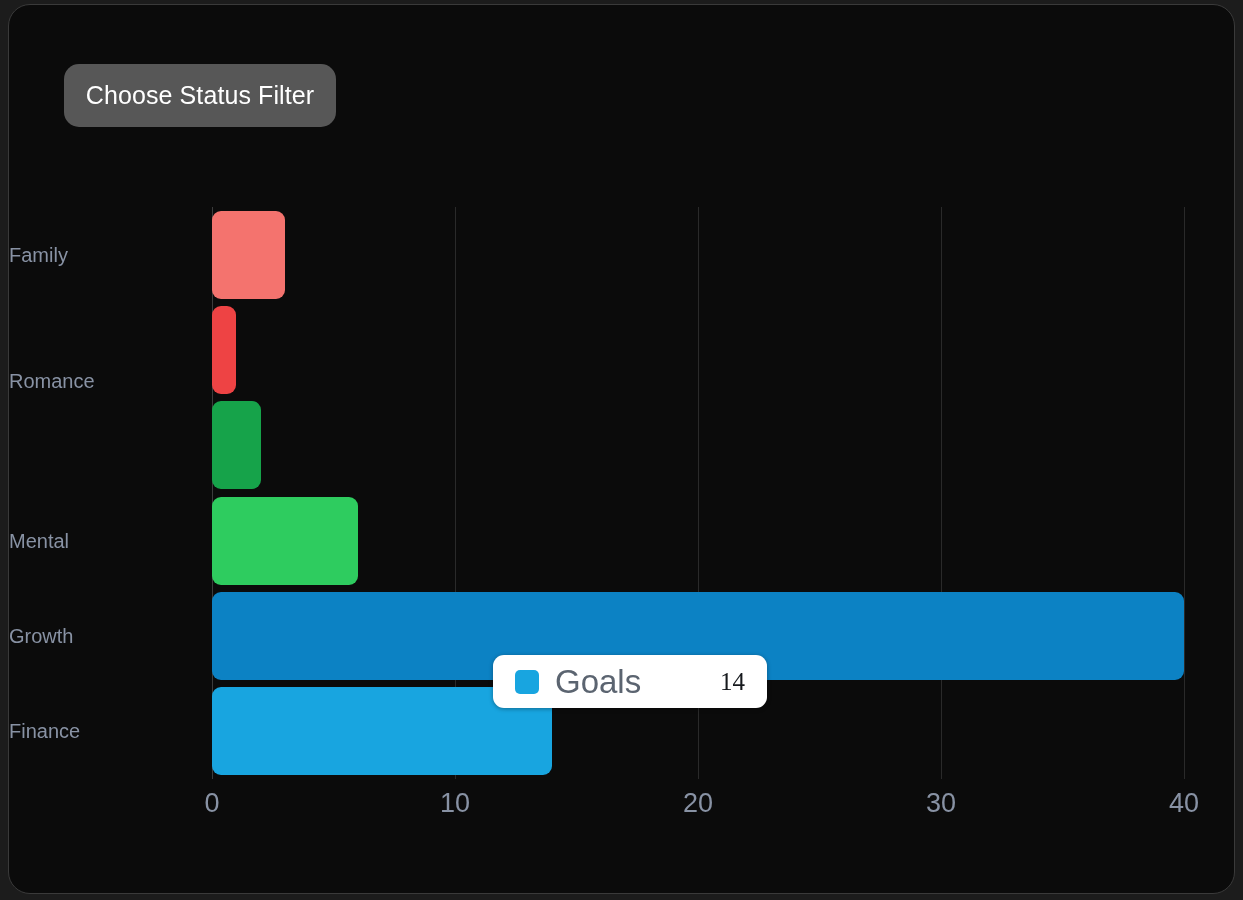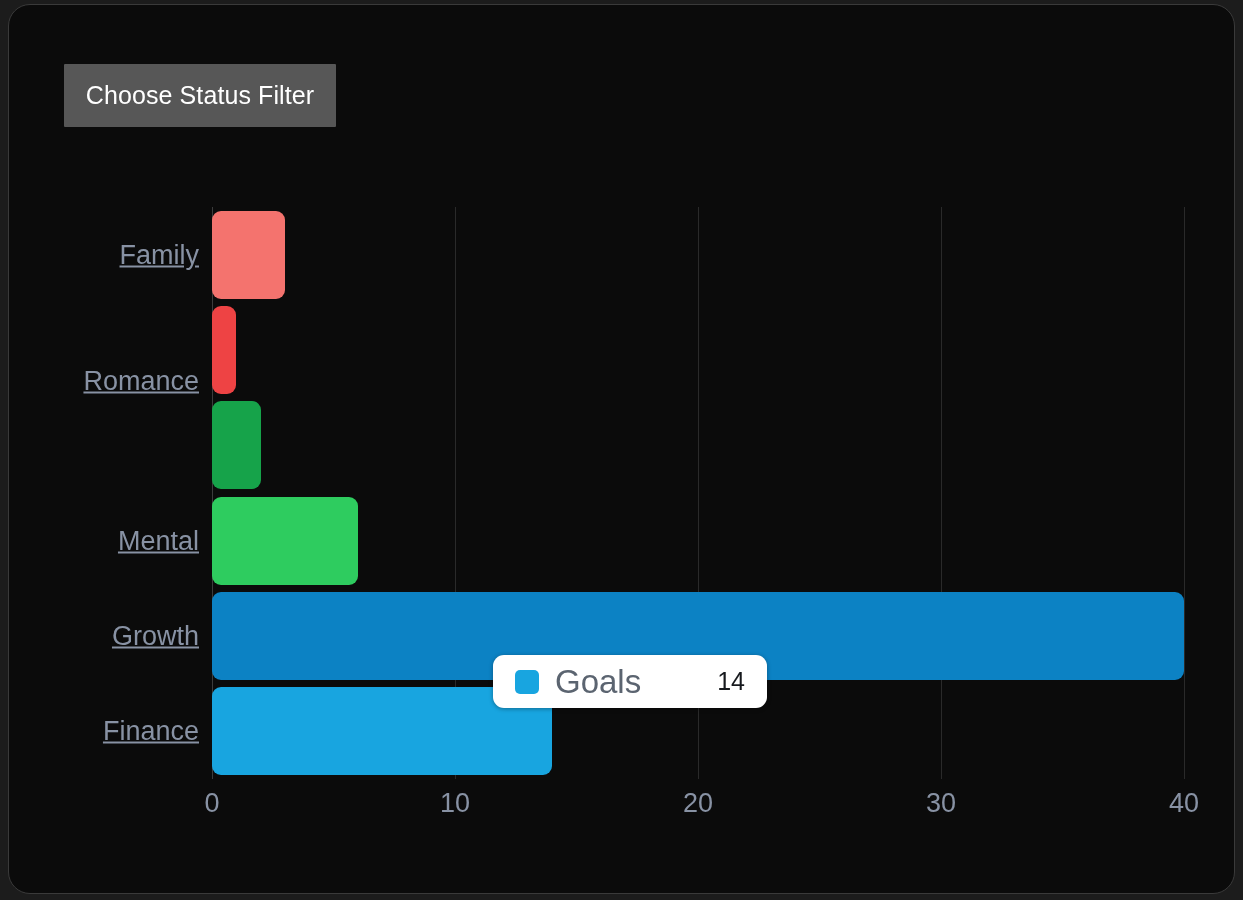--- a/index.html
+++ b/index.html
@@ -40,21 +40,21 @@
   .filter-btn {
     position: absolute;
     left: 55px;
     top: 59px;
     min-width: 272px;
     padding: 19px 20px;
     box-sizing: border-box;
     background: #575757;
     color: #ffffff;
     border: none;
-    border-radius: 1px;
+    border-radius: 15px;
     font-family: "Liberation Sans", sans-serif;
     font-size: 25px;
     line-height: 1;
     text-align: center;
     cursor: pointer;
     letter-spacing: 0.1px;
   }
 
   
   .chart-area {
@@ -106,27 +106,26 @@
     position: absolute;
     left: 0;
     top: 202px;
     width: 190px;
     height: 572px;
   }
   .ylabel {
     position: absolute;
     right: 0;
     width: 190px;
-    text-align: right;
+    text-align: left;
     color: #8892a4;
-    font-size: 27px;
+    font-size: 20px;
     font-family: "Liberation Sans", sans-serif;
     transform: translateY(-50%);
     white-space: nowrap;
-    text-decoration: underline;
   }
 
   .xlabels {
     position: absolute;
     left: 203px;
     top: 783px;
     width: 972px;
     height: 40px;
   }
   .xlabel {
@@ -162,21 +161,21 @@
   .tooltip-label {
     margin-left: 16px;
     color: #5b6470;
     font-size: 33px;
     font-family: "Liberation Sans", sans-serif;
   }
   .tooltip-value {
     margin-left: auto;
     color: #16191d;
     font-size: 25px;
-    font-family: Liberation Sans, sans-serif;
+    font-family: Liberation Serif, serif;
   }
 </style>
 </head>
 <body>
 
 <div id="app">
   <div class="card">
 
     <button class="filter-btn">Choose Status Filter</button>
 

